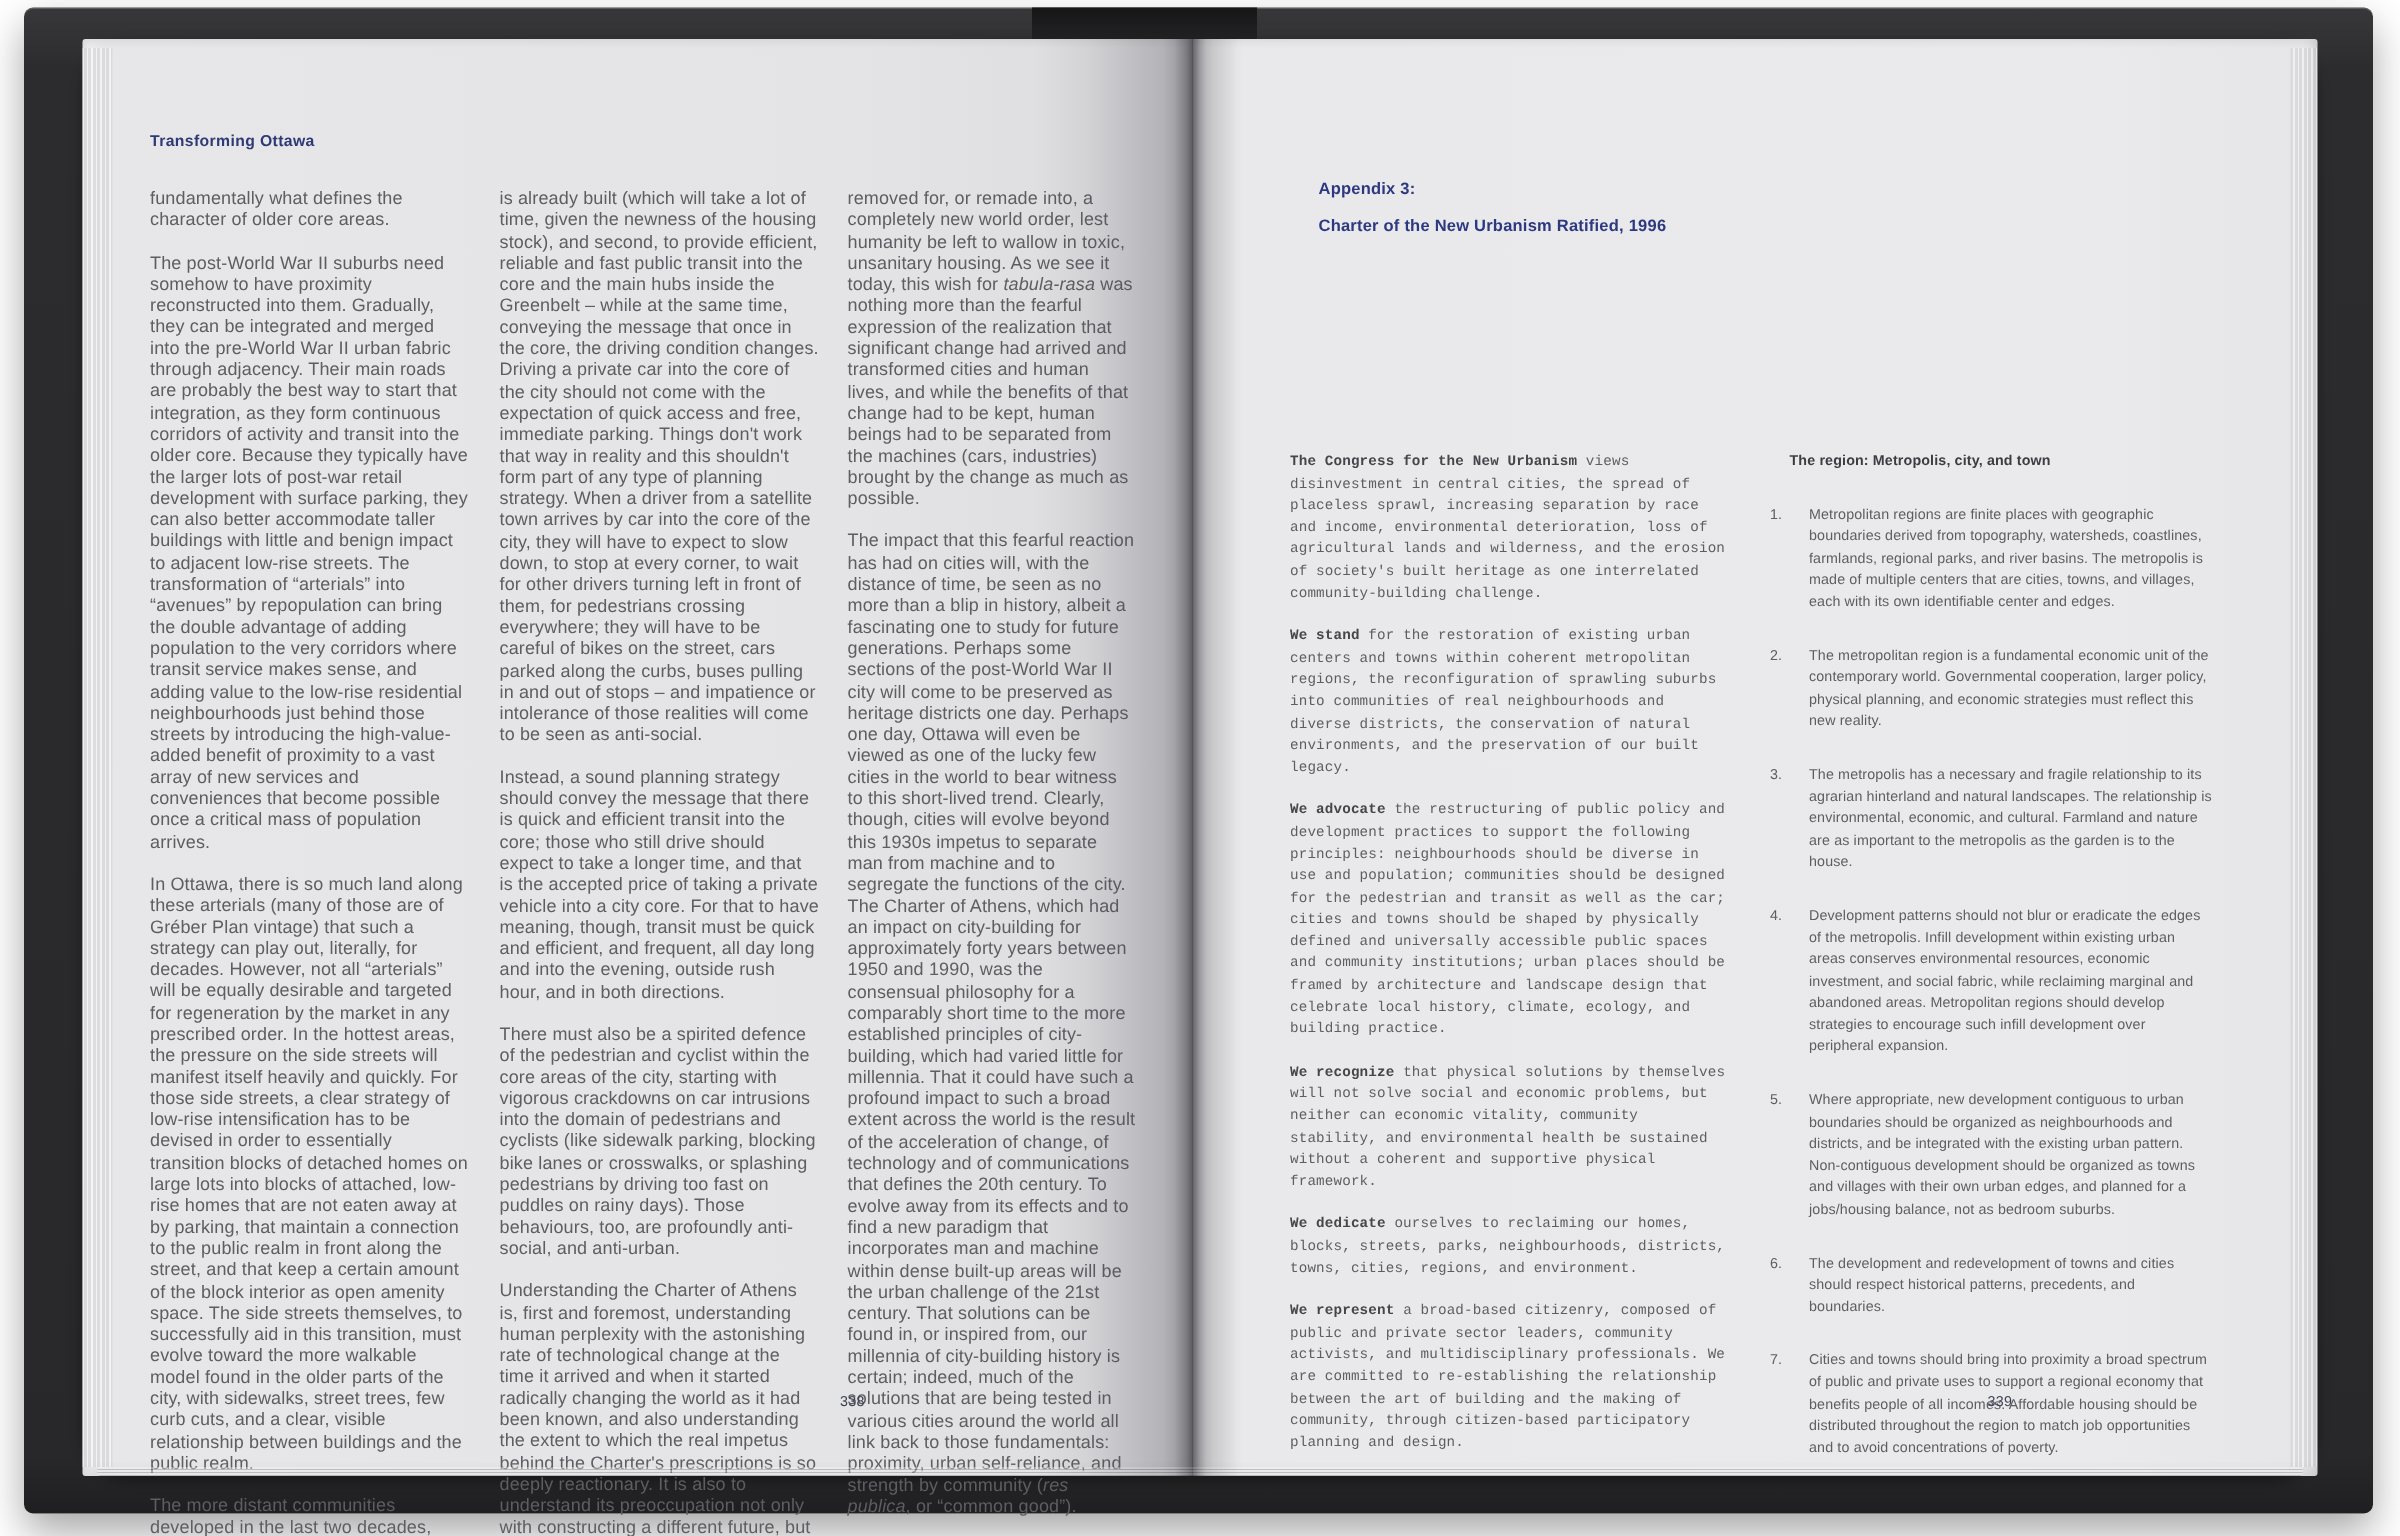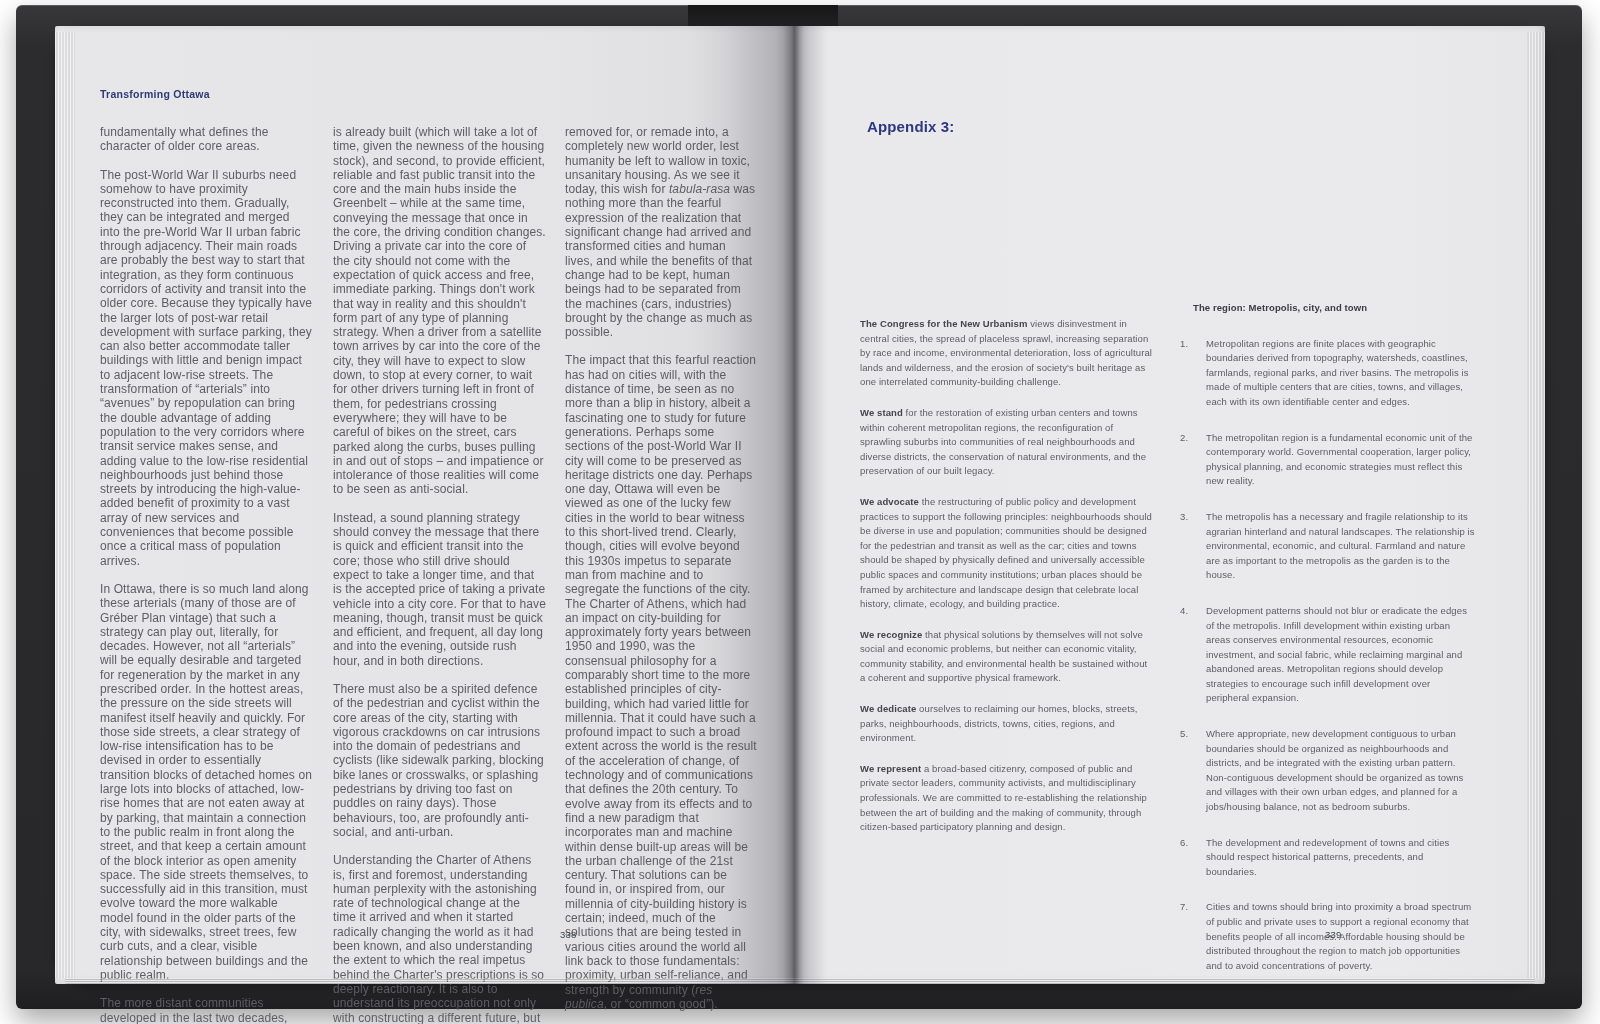--- a/index.html
+++ b/index.html
@@ -72,28 +72,28 @@
   .col{
     position:absolute;top:99px;
     font-size:12px;line-height:14.3px;letter-spacing:0.1px;color:#5d5d63;
   }
   .col p{margin:0 0 14px 0;}
   .col-1{left:45px;width:212px;}
   .col-2{left:278px;width:213px;}
   .col-3{left:510px;width:192px;}
 
   .appendix-title{
-    position:absolute;left:72px;top:88px;
-    font-size:15px;line-height:25px;font-weight:bold;letter-spacing:0.15px;color:#2c3880;
+    position:absolute;left:84px;top:88px;
+    font-size:11px;line-height:25px;font-weight:bold;letter-spacing:0.15px;color:#2c3880;
   }
   .rcol{
     position:absolute;top:275px;
     font-size:9.5px;line-height:14.6px;letter-spacing:0.1px;color:#5d5d63;
   }
-  .rcol p{margin:16px 0 14px 0;}
+  .rcol p{margin:0 0 14px 0;font-family:Liberation Mono, monospace;}
   .rcol-1{left:65px;width:293px;}
   .rcol-2{left:385px;width:296px;}
   .lead{font-weight:bold;color:#45454b;}
   .region-header{font-weight:bold;color:#3c3c42;margin:0 0 21px 13px;}
   .list-item{display:flex;margin-bottom:21px;}
   .list-num{flex:none;width:26px;}
   .list-text{flex:1;}
   .page-number{
     position:absolute;top:903px;
     font-size:9.5px;font-weight:normal;color:#3e4252;letter-spacing:0.2px;
@@ -131,20 +131,21 @@
       <p>removed for, or remade into, a completely new world order, lest humanity be left to wallow in toxic, unsanitary housing. As we see it today, this wish for <i>tabula-rasa</i> was nothing more than the fearful expression of the realization that significant change had arrived and transformed cities and human lives, and while the benefits of that change had to be kept, human beings had to be separated from the machines (cars, industries) brought by the change as much as possible.</p>
       <p>The impact that this fearful reaction has had on cities will, with the distance of time, be seen as no more than a blip in history, albeit a fascinating one to study for future generations. Perhaps some sections of the post-World War II city will come to be preserved as heritage districts one day. Perhaps one day, Ottawa will even be viewed as one of the lucky few cities in the world to bear witness to this short-lived trend. Clearly, though, cities will evolve beyond this 1930s impetus to separate man from machine and to segregate the functions of the city. The Charter of Athens, which had an impact on city-building for approximately forty years between 1950 and 1990, was the consensual philosophy for a comparably short time to the more established principles of city-building, which had varied little for millennia. That it could have such a profound impact to such a broad extent across the world is the result of the acceleration of change, of technology and of communications that defines the 20th century. To evolve away from its effects and to find a new paradigm that incorporates man and machine within dense built-up areas will be the urban challenge of the 21st century. That solutions can be found in, or inspired from, our millennia of city-building history is certain; indeed, much of the solutions that are being tested in various cities around the world all link back to those fundamentals: proximity, urban self-reliance, and strength by community (<i>res publica</i>, or “common good”).</p>
     </div>
 
     <div class="page-number pn-left">338</div>
   </div>
 
   <div class="page page-right">
     <div class="appendix-title">
       <div>Appendix 3:</div>
+      <div>Charter of the New Urbanism Ratified, 1996</div>
     </div>
 
     <div class="rcol rcol-1">
       <p><span class="lead">The Congress for the New Urbanism</span><span> views disinvestment in central cities, the spread of placeless sprawl, increasing separation by race and income, environmental deterioration, loss of agricultural lands and wilderness, and the erosion of society's built heritage as one interrelated community-building challenge.</span></p>
       <p><span class="lead">We stand</span><span> for the restoration of existing urban centers and towns within coherent metropolitan regions, the reconfiguration of sprawling suburbs into communities of real neighbourhoods and diverse districts, the conservation of natural environments, and the preservation of our built legacy.</span></p>
       <p><span class="lead">We advocate</span><span> the restructuring of public policy and development practices to support the following principles: neighbourhoods should be diverse in use and population; communities should be designed for the pedestrian and transit as well as the car; cities and towns should be shaped by physically defined and universally accessible public spaces and community institutions; urban places should be framed by architecture and landscape design that celebrate local history, climate, ecology, and building practice.</span></p>
       <p><span class="lead">We recognize</span><span> that physical solutions by themselves will not solve social and economic problems, but neither can economic vitality, community stability, and environmental health be sustained without a coherent and supportive physical framework.</span></p>
       <p><span class="lead">We dedicate</span><span> ourselves to reclaiming our homes, blocks, streets, parks, neighbourhoods, districts, towns, cities, regions, and environment.</span></p>
       <p><span class="lead">We represent</span><span> a broad-based citizenry, composed of public and private sector leaders, community activists, and multidisciplinary professionals. We are committed to re-establishing the relationship between the art of building and the making of community, through citizen-based participatory planning and design.</span></p>
     </div>

